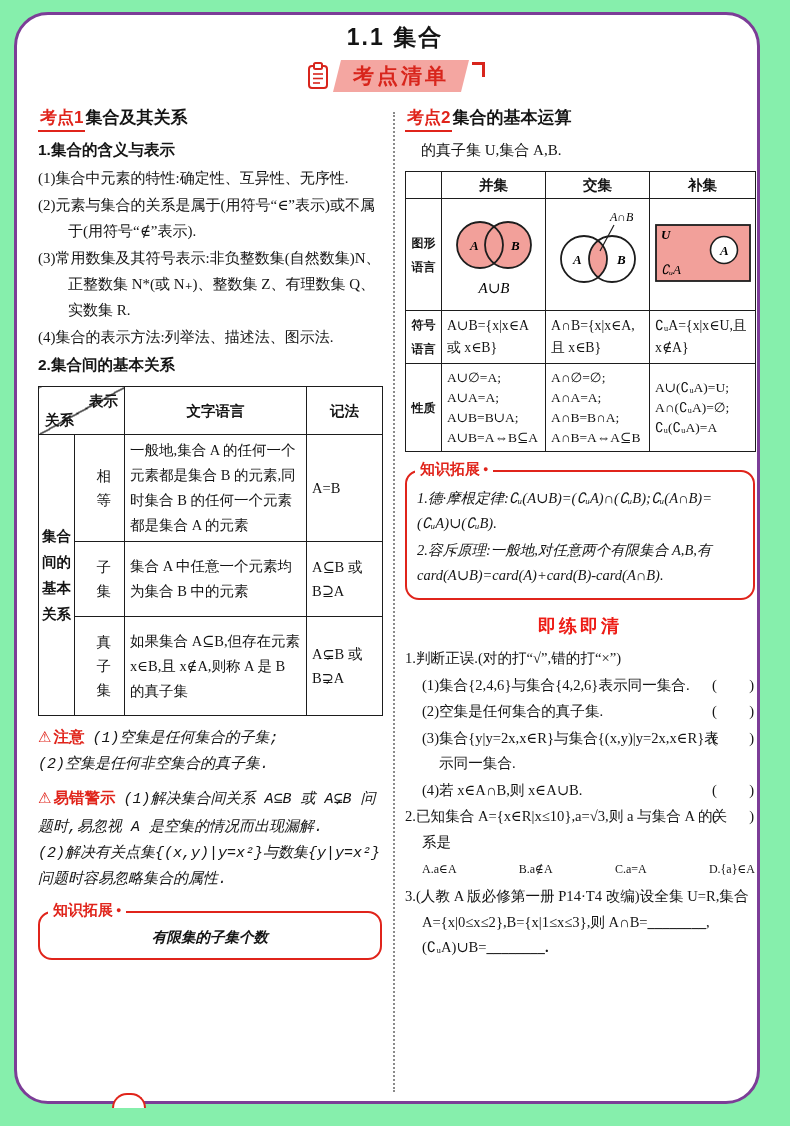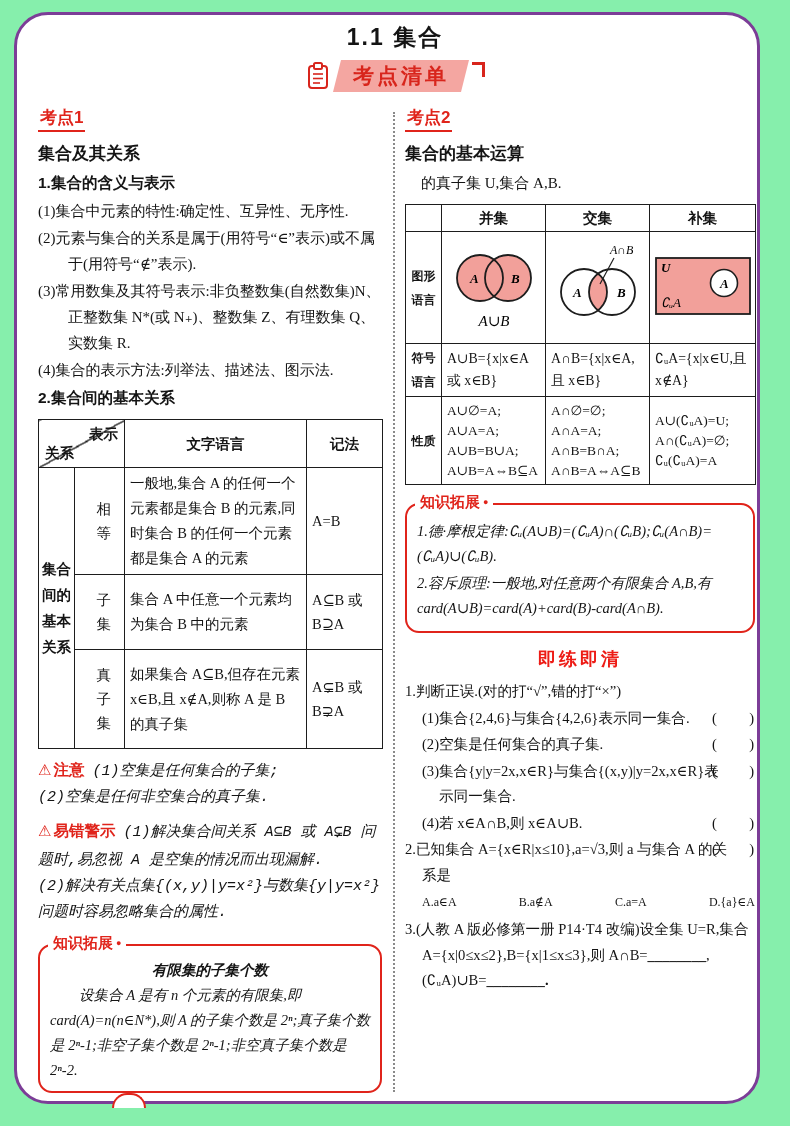--- a/index.html
+++ b/index.html
@@ -15,21 +15,21 @@
          align-items:center;gap:7px;}
   .badge{background:#f4a6a1;transform:skewX(-14deg);padding:2px 16px;}
   .badge-inner{display:inline-block;transform:skewX(14deg);color:#d8251c;
          font:bold 21px "Liberation Sans","DejaVu Sans",sans-serif;letter-spacing:3px;}
   .badge-fold{width:10px;height:12px;border-top:3px solid #d8251c;border-right:3px solid #d8251c;
          margin-bottom:14px;}
   .divider{position:absolute;left:393px;top:112px;height:980px;border-left:2px dotted #8a8a8a;}
   .col{position:absolute;top:106px;font-size:15px;line-height:26px;}
   .col-left{left:38px;width:344px;}
   .col-right{left:405px;width:350px;}
-  .kd{display:flex;align-items:baseline;gap:10px;margin:0 0 5px;flex-direction:column;}
+  .kd{display:flex;align-items:baseline;margin:0 0 5px;}
   .kd-tag{color:#e0241b;font:bold 17px "Liberation Sans","DejaVu Sans",sans-serif;
          border-bottom:2.5px solid #e0241b;padding:0 2px 1px;}
   .kd-title{font:bold 17px "Liberation Sans","DejaVu Sans",sans-serif;}
   .subhead{font:bold 15.5px "Liberation Sans","DejaVu Sans",sans-serif;line-height:26px;margin:2px 0;}
   .para{padding-left:30px;text-indent:-30px;margin:1px 0;}
   .intro{padding-left:16px;margin:2px 0 6px;}
   table{border-collapse:collapse;table-layout:fixed;margin:8px 0;}
   td{border:1.3px solid #1d1d1d;padding:3px 5px;vertical-align:middle;box-sizing:border-box;}
   .rel-table{width:344px;font-size:14.5px;line-height:24px;}
   .rel-table .diag{position:relative;height:48px;padding:0;
@@ -147,21 +147,20 @@
     </div>
 
     <div class="alert">
       <span class="warn-icon">⚠</span><span class="alert-label">易错警示</span><span class="alert-body">(1)解决集合间关系 A⊆B 或 A⊊B 问题时,易忽视 A 是空集的情况而出现漏解.</span>
       <div class="alert-body">(2)解决有关点集{(x,y)|y=x²}与数集{y|y=x²}问题时容易忽略集合的属性.</div>
     </div>
 
     <div class="kbox">
       <span class="kbox-label">知识拓展</span>
       <div class="kbox-title">有限集的子集个数</div>
-      <div class="kbox-body">设集合 A 是有 n 个元素的有限集,即 card(A)=n(n∈N*),则 A 的子集个数是 2ⁿ;真子集个数是 2ⁿ-1;非空子集个数是 2ⁿ-1;非空真子集个数是 2ⁿ-2.</div>
     </div>
   </div>
 
   <div class="col col-right">
     <div class="kd">
       <span class="kd-tag">考点2</span>
       <span class="kd-title">集合的基本运算</span>
     </div>
     <div class="intro">的真子集 U,集合 A,B.</div>
 

